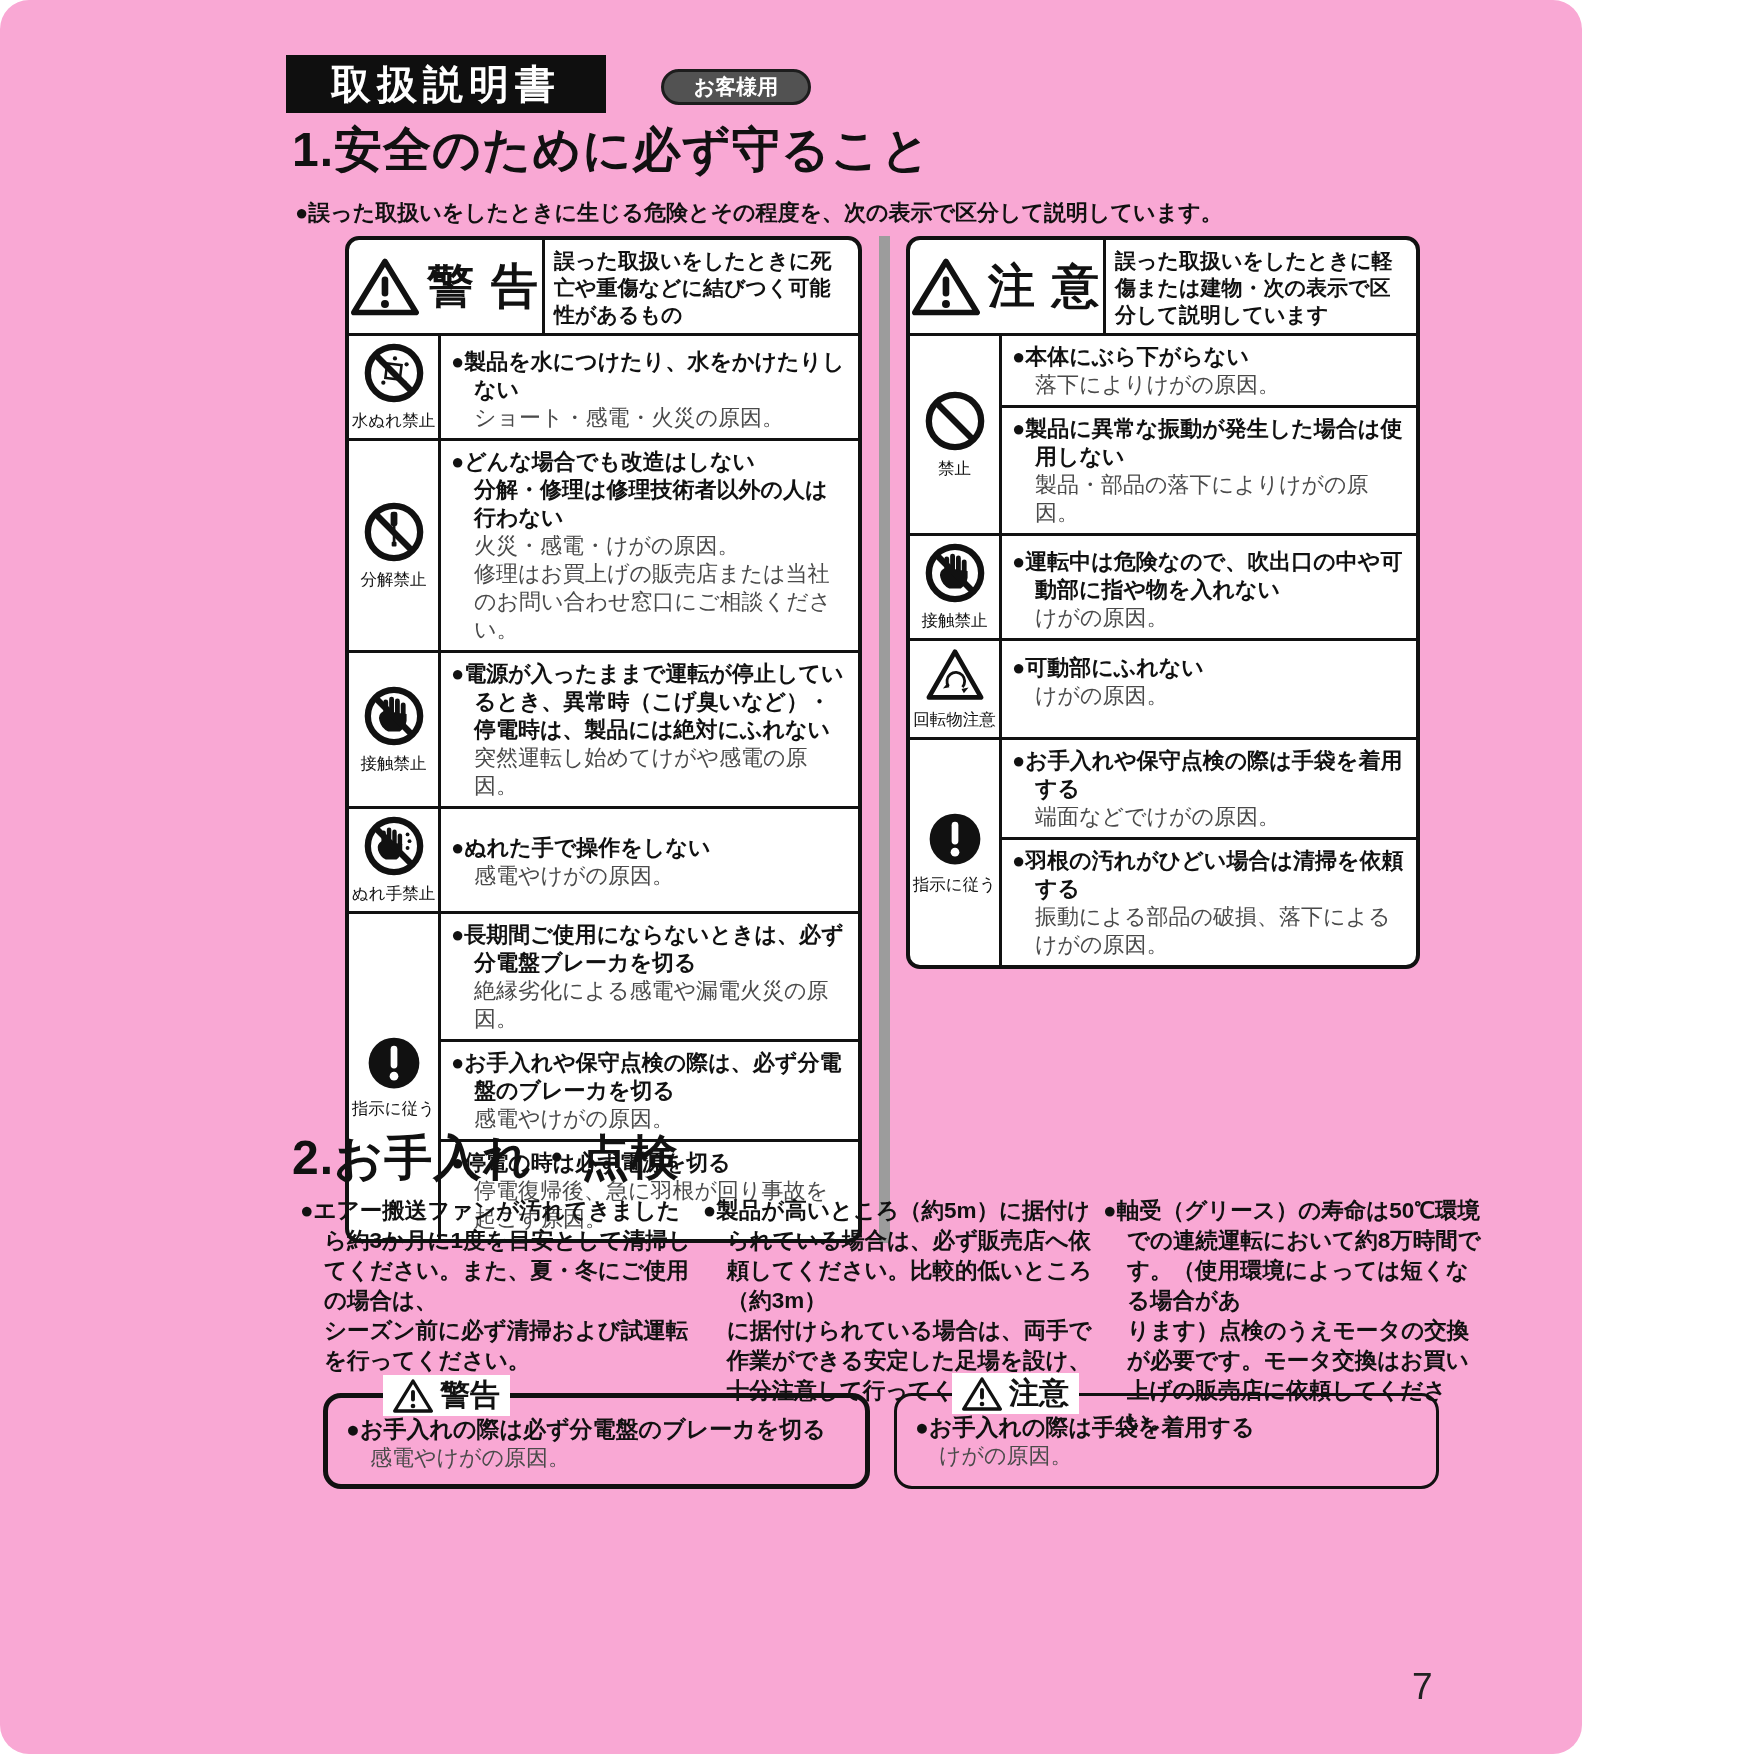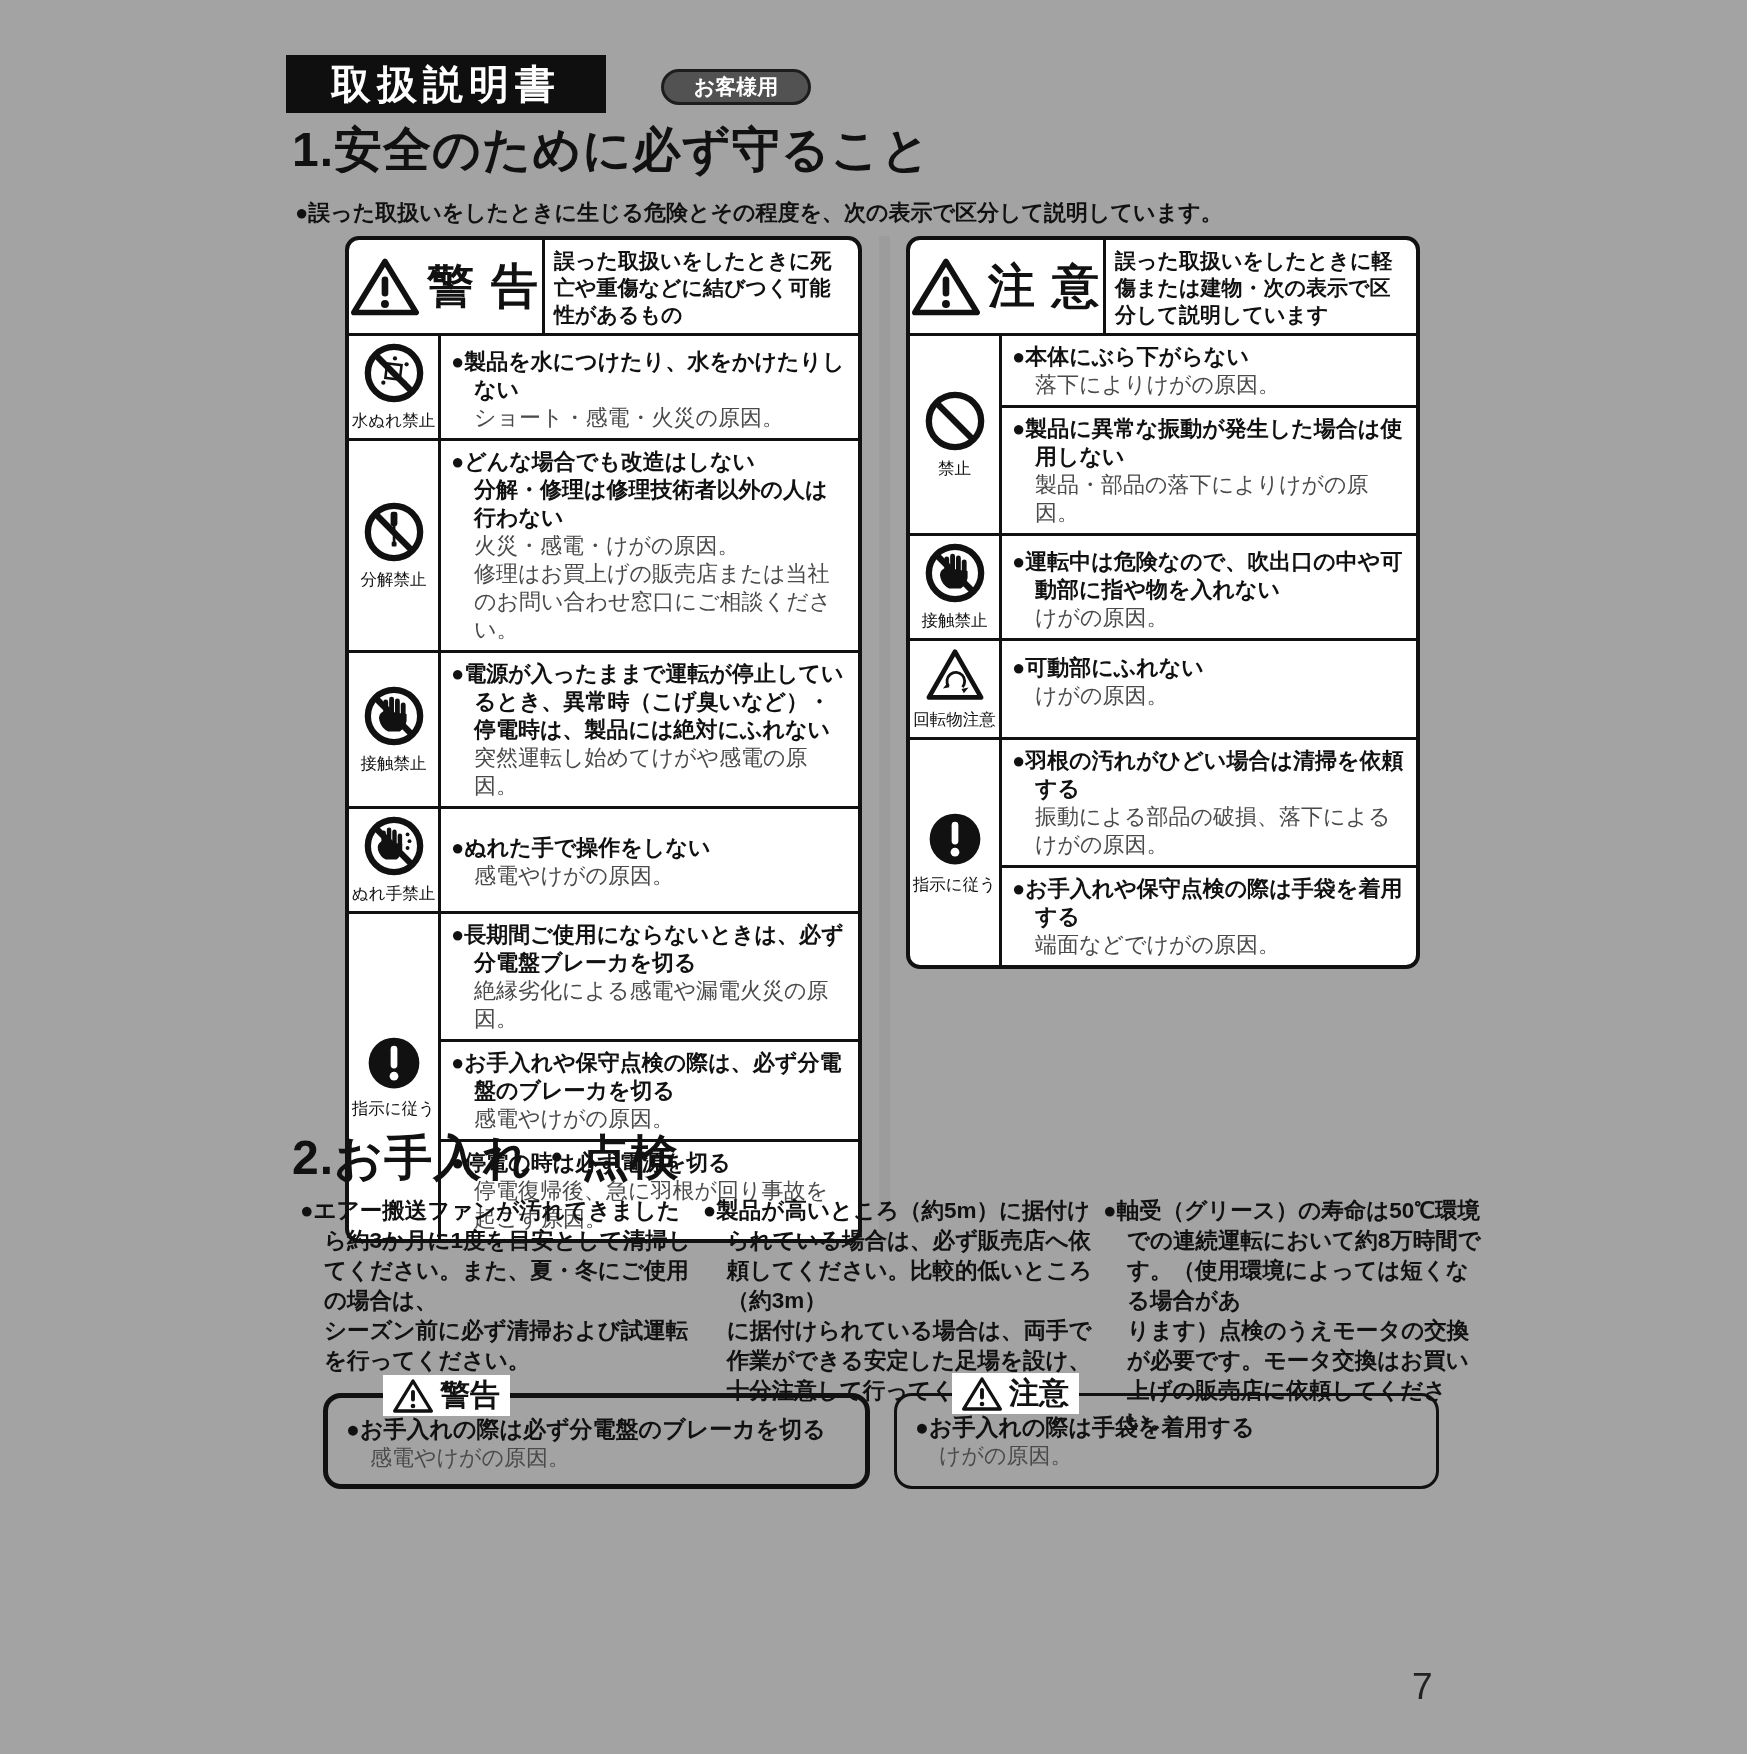--- a/index.html
+++ b/index.html
@@ -1,17 +1,17 @@
 <!DOCTYPE html>
 <html><head>
 <meta charset="utf-8">
 <style>
   * { margin:0; padding:0; box-sizing:border-box; }
   body { background:#fff; font-family:"Liberation Sans", sans-serif; color:#111; }
-  .page { position:relative; width:1747px; height:1754px; background:#a3a3a3; overflow:hidden; }
+  .page { position:relative; width:1582px; height:1754px; background:#f9a8d4; overflow:hidden;border-radius:29px; }
 
   
   .manual-badge { position:absolute; left:286px; top:55px; width:320px; height:58px;
     background:#0f0f0f; color:#fff; display:flex; align-items:center; justify-content:center;
     font-size:40px; font-weight:bold; letter-spacing:6px; }
   .customer-badge { position:absolute; left:661px; top:69px; width:150px; height:36px;
     background:#525252; border:3px solid #1d1d1d; border-radius:18px; color:#fff;
     display:flex; align-items:center; justify-content:center; font-size:21px; font-weight:bold; }
 
   .h1 { position:absolute; left:292px; top:118px; font-size:48px; font-weight:bold; letter-spacing:1px; }
@@ -293,27 +293,27 @@
       <div class="trow">
         <div class="icon-cell">
           <svg width="58" height="58" viewBox="0 0 64 64">
             <circle cx="32" cy="32" r="28" fill="#111"></circle>
             <rect x="28.3" y="13" width="7.4" height="25" rx="3.7" fill="#fff"></rect>
             <circle cx="32" cy="46.5" r="4.8" fill="#fff"></circle>
           </svg>
           <div class="icon-label">指示に従う</div>
         </div>
         <div class="gcol">
+          <div class="gitem" style="min-height:64px;">
+            <div class="main">●お手入れや保守点検の際は手袋を着用する</div>
+            <div class="cause">端面などでけがの原因。</div>
+          </div>
           <div class="gitem" style="min-height:112px;">
             <div class="main">●羽根の汚れがひどい場合は清掃を依頼する</div>
             <div class="cause">振動による部品の破損、落下によるけがの原因。</div>
-          </div>
-          <div class="gitem" style="min-height:64px;">
-            <div class="main">●お手入れや保守点検の際は手袋を着用する</div>
-            <div class="cause">端面などでけがの原因。</div>
           </div>
         </div>
       </div>
     </div>
   </div>
 
   <div class="h2">2.お手入れ・点検</div>
   <div class="bullets">
     <div class="bullet">●エアー搬送ファンが汚れてきましたら約3か月に1度を目安として清掃してください。また、夏・冬にご使用の場合は、
 シーズン前に必ず清掃および試運転を行ってください。</div>

